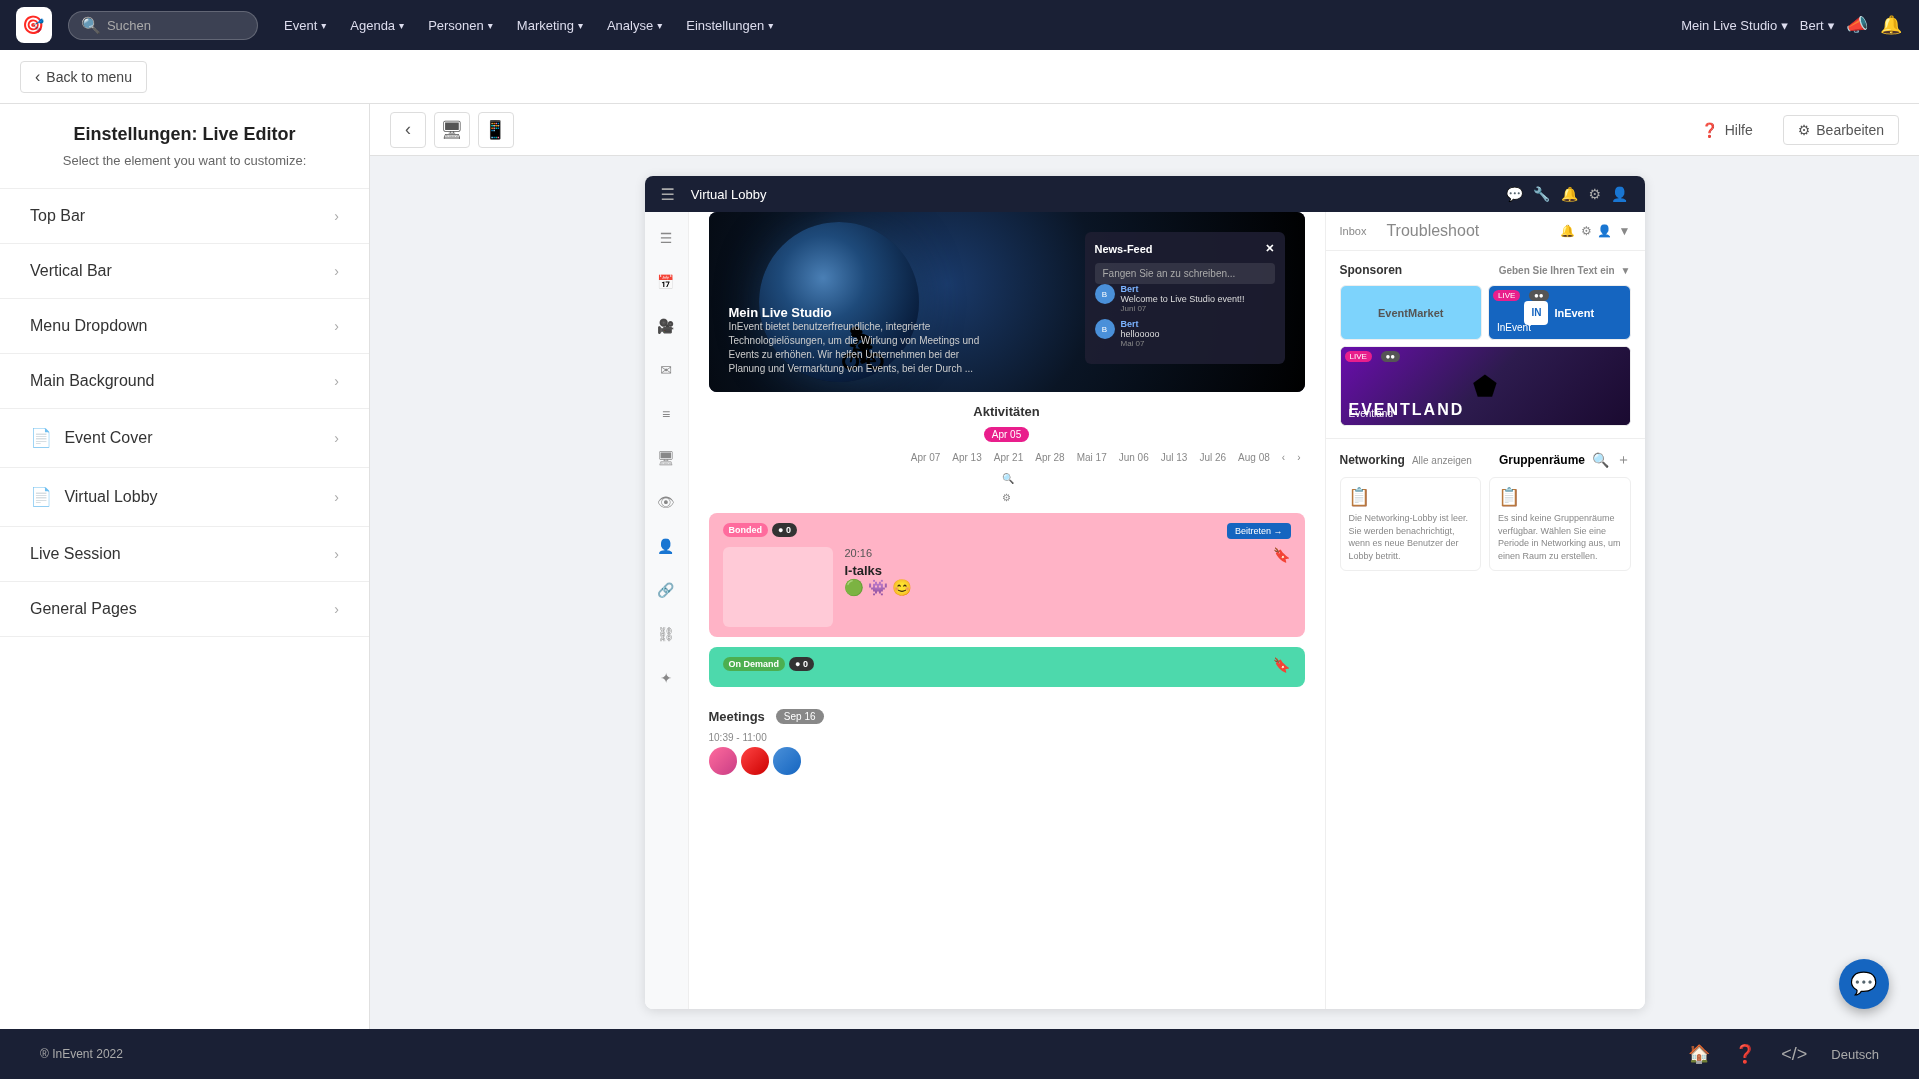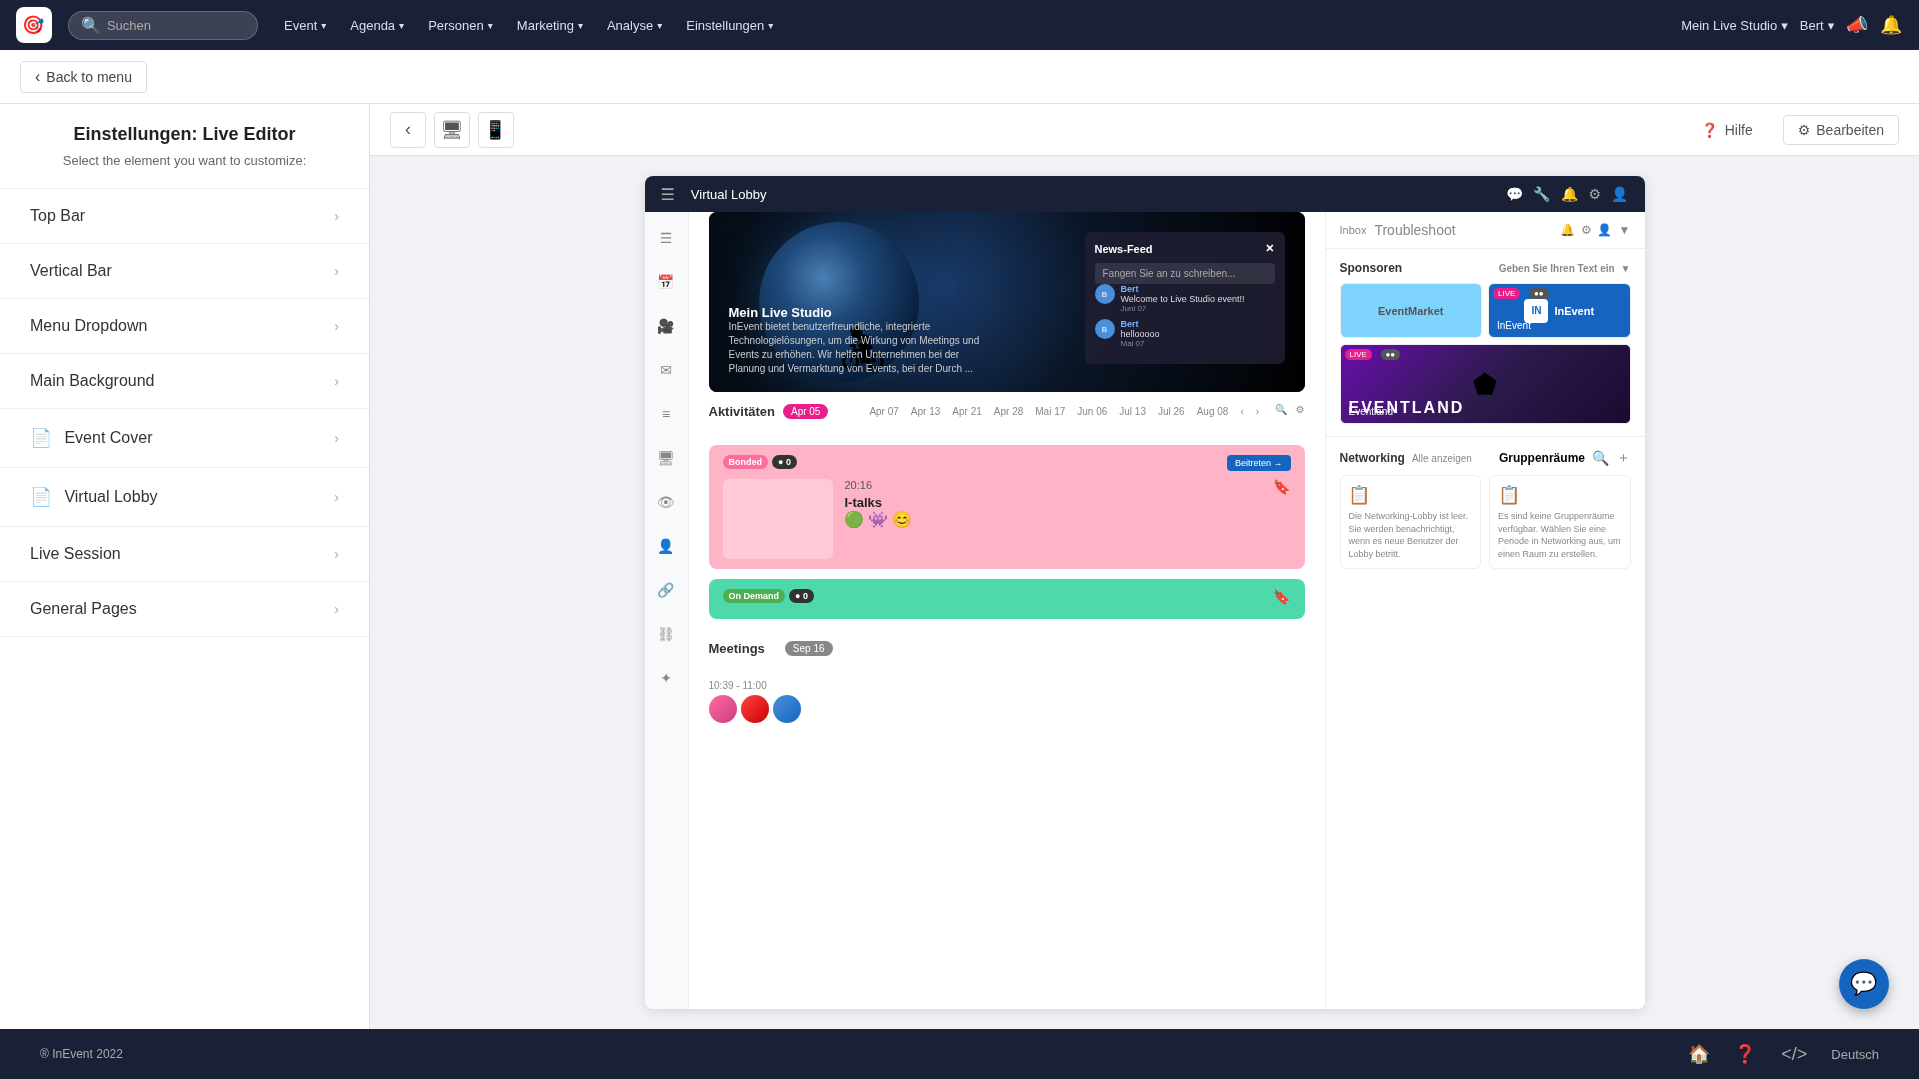--- a/index.html
+++ b/index.html
@@ -317,22 +317,23 @@
       font-size: 8px; display: flex; align-items: center; justify-content: center; color: #fff;
     }
     .news-msg-content { flex: 1; }
     .news-msg-name { color: #7bb3ff; font-size: 9px; font-weight: 600; }
     .news-msg-text { color: #ddd; font-size: 9px; }
     .news-time { color: #888; font-size: 8px; }
 
     
     .activities-section { padding: 12px 20px; }
     .activities-header {
-      display: flex; gap: 8px;
-      margin-bottom: 26px;
+      display: flex; align-items: center; gap: 8px;
+      margin-bottom: 10px;
+      flex-direction: column;
     }
     .activities-title { font-size: 13px; font-weight: 600; color: #333; }
     .date-chip {
       background: #e91e8c; color: #fff;
       font-size: 10px; padding: 2px 8px; border-radius: 10px;
     }
     .date-nav { display: flex; gap: 4px; margin-left: auto; }
     .date-item { font-size: 10px; color: #888; cursor: pointer; padding: 2px 4px; }
 
     .activity-card {
@@ -362,21 +363,21 @@
       font-weight: 600;
     }
     .badge.bonded { background: #ff6b9d; color: #fff; }
     .badge.live { background: #0d47a1; color: #fff; }
     .badge.on-demand { background: #4caf50; color: #fff; }
     .activity-avatars { display: flex; gap: 4px; }
     .act-avatar { font-size: 16px; }
 
     
     .meetings-section { padding: 0 20px 12px; }
-    .meetings-header { display: flex; align-items: center; gap: 20px; margin-bottom: 24px; }
+    .meetings-header { display: flex; align-items: center; gap: 11px; margin-bottom: 8px; }
     .meetings-title { font-size: 13px; font-weight: 600; color: #333; }
     .meetings-chip { background: #888; color: #fff; font-size: 10px; padding: 2px 8px; border-radius: 10px; }
     .meeting-time { font-size: 10px; color: #888; margin-bottom: 4px; }
     .meeting-avatars { display: flex; gap: 4px; }
 
     
     .lobby-right-panel {
       width: 320px;
       background: #fff;
       border-left: 1px solid #eee;
@@ -752,21 +753,21 @@
                 <div style="width:28px;height:28px;border-radius:50%;background:linear-gradient(135deg,#ff6b9d,#c93d85);"></div>
                 <div style="width:28px;height:28px;border-radius:50%;background:linear-gradient(135deg,#ff4444,#cc0000);"></div>
                 <div style="width:28px;height:28px;border-radius:50%;background:linear-gradient(135deg,#4a90d9,#1565c0);"></div>
               </div>
             </div>
           </div>
 
           <div class="lobby-right-panel">
             <div class="right-panel-top">
               <span style="font-size:11px;color:#888;">Inbox</span>
-              <span style="font-size:14px;color:#888;">Troubleshoot</span>
+              <span style="font-size:16px;color:#888;margin-left:12px;">Troubleshoot</span>
               <div class="rt-icons">
                 <span class="rt-icon">🔔</span>
                 <span class="rt-icon">⚙</span>
                 <span class="rt-icon">👤</span>
                 <span class="rt-icon">▼</span>
               </div>
             </div>
 
             <div class="right-scroll">
 

